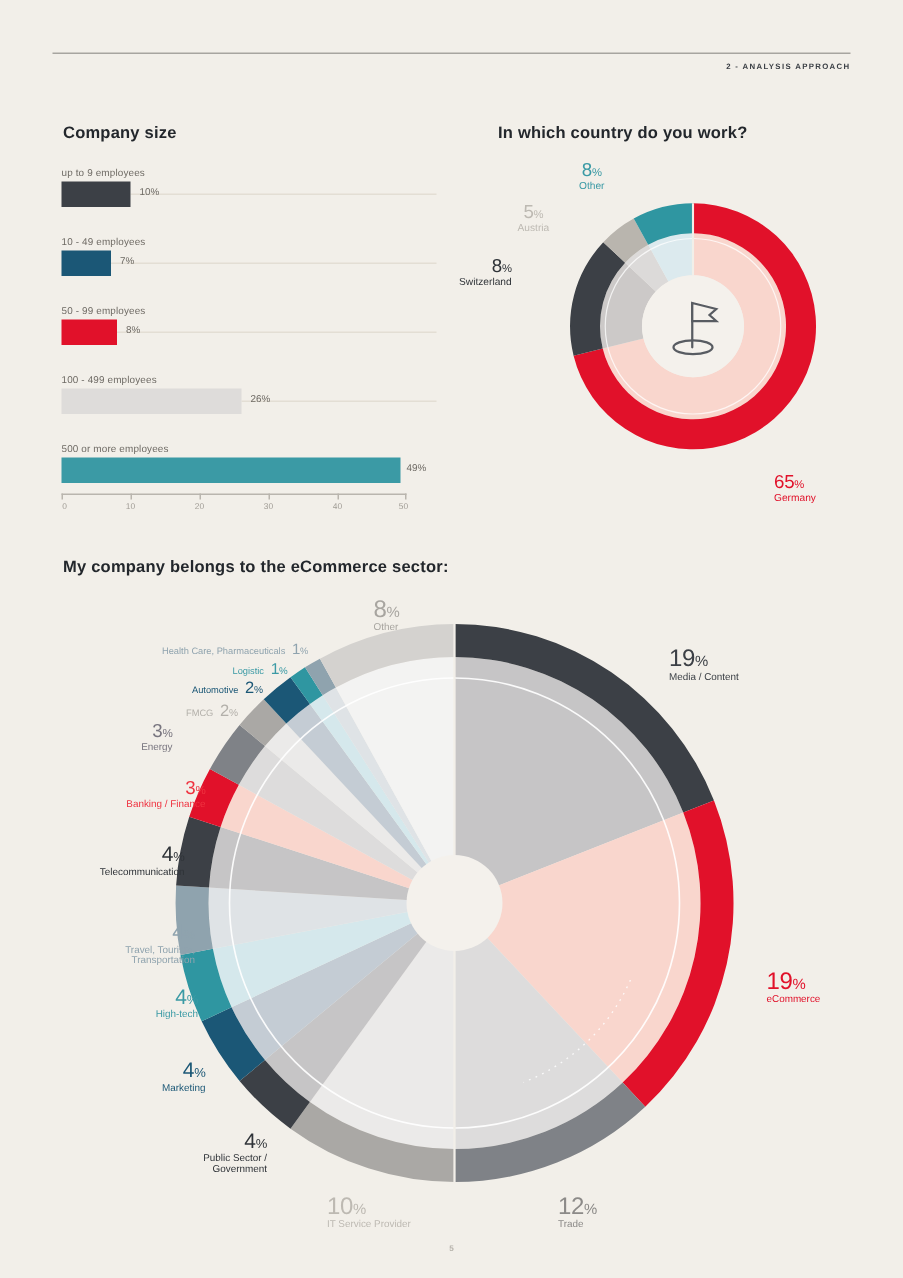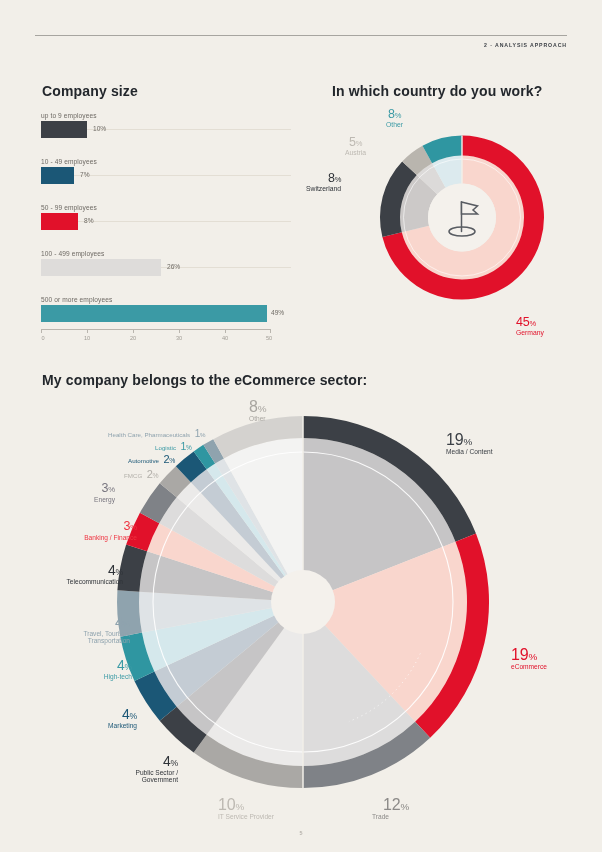--- a/index.html
+++ b/index.html
@@ -22,21 +22,21 @@
   }
   .header-label {
     position: absolute; right: 35px; top: 42px;
     font-size: 5.2px; letter-spacing: .9px; font-weight: 700;
     color: #3c4046;
   }
 
   
   .sec-title {
     position: absolute;
-    font-size: 14px; font-weight: 700; color: #23272c;
+    font-size: 11px; font-weight: 700; color: #23272c;
     letter-spacing: .15px;
   }
   #title-company { left: 42px; top: 83px; }
   #title-country { left: 332px; top: 83px; }
   #title-sector  { left: 42px; top: 372px; }
 
   
   #barchart { position: absolute; left: 41px; top: 112px; width: 250px; height: 230px; }
   .bar-group { position: absolute; left: 0; width: 250px; }
   .bar-label {
@@ -224,21 +224,21 @@
   </div>
   <div class="lbl" id="c-austria">
     <span class="pct"><span>5</span><span class="unit">%</span></span>
     <span class="nm">Austria</span>
   </div>
   <div class="lbl" id="c-swiss">
     <span class="pct"><span>8</span><span class="unit">%</span></span>
     <span class="nm">Switzerland</span>
   </div>
   <div class="lbl" id="c-germany">
-    <span class="pct"><span>45</span><span class="unit">%</span></span>
+    <span class="pct"><span>65</span><span class="unit">%</span></span>
     <span class="nm">Germany</span>
   </div>
 
   <div class="sec-title" id="title-sector">My company belongs to the eCommerce sector:</div>
 
   <div id="sector-wrap">
     <svg width="380" height="396" viewBox="0 0 380 396">
       <defs>
         <clipPath id="clipInner">
             <circle cx="190" cy="198" r="164"></circle>
@@ -367,21 +367,21 @@
     <span class="nm">Public Sector /</span>
     <span class="nm">Government</span>
   </div>
 
   <div class="slbl sz-lg" id="s-itsp">
     <span class="pct" style="font-size:16px;"><span>10</span><span class="unit">%</span></span>
     <span class="nm">IT Service Provider</span>
   </div>
 
   <div class="slbl sz-lg" id="s-trade">
-    <span class="pct" style="font-size:16px;margin-left:11px;"><span>12</span><span class="unit">%</span></span>
+    <span class="pct" style="font-size:16px;"><span>12</span><span class="unit">%</span></span>
     <span class="nm">Trade</span>
   </div>
 
   <div class="slbl sz-lg" id="s-media">
     <span class="pct" style="font-size:16px;"><span>19</span><span class="unit">%</span></span>
     <span class="nm">Media / Content</span>
   </div>
 
   <div class="slbl sz-lg" id="s-ecom">
     <span class="pct" style="font-size:16px;"><span>19</span><span class="unit">%</span></span>

